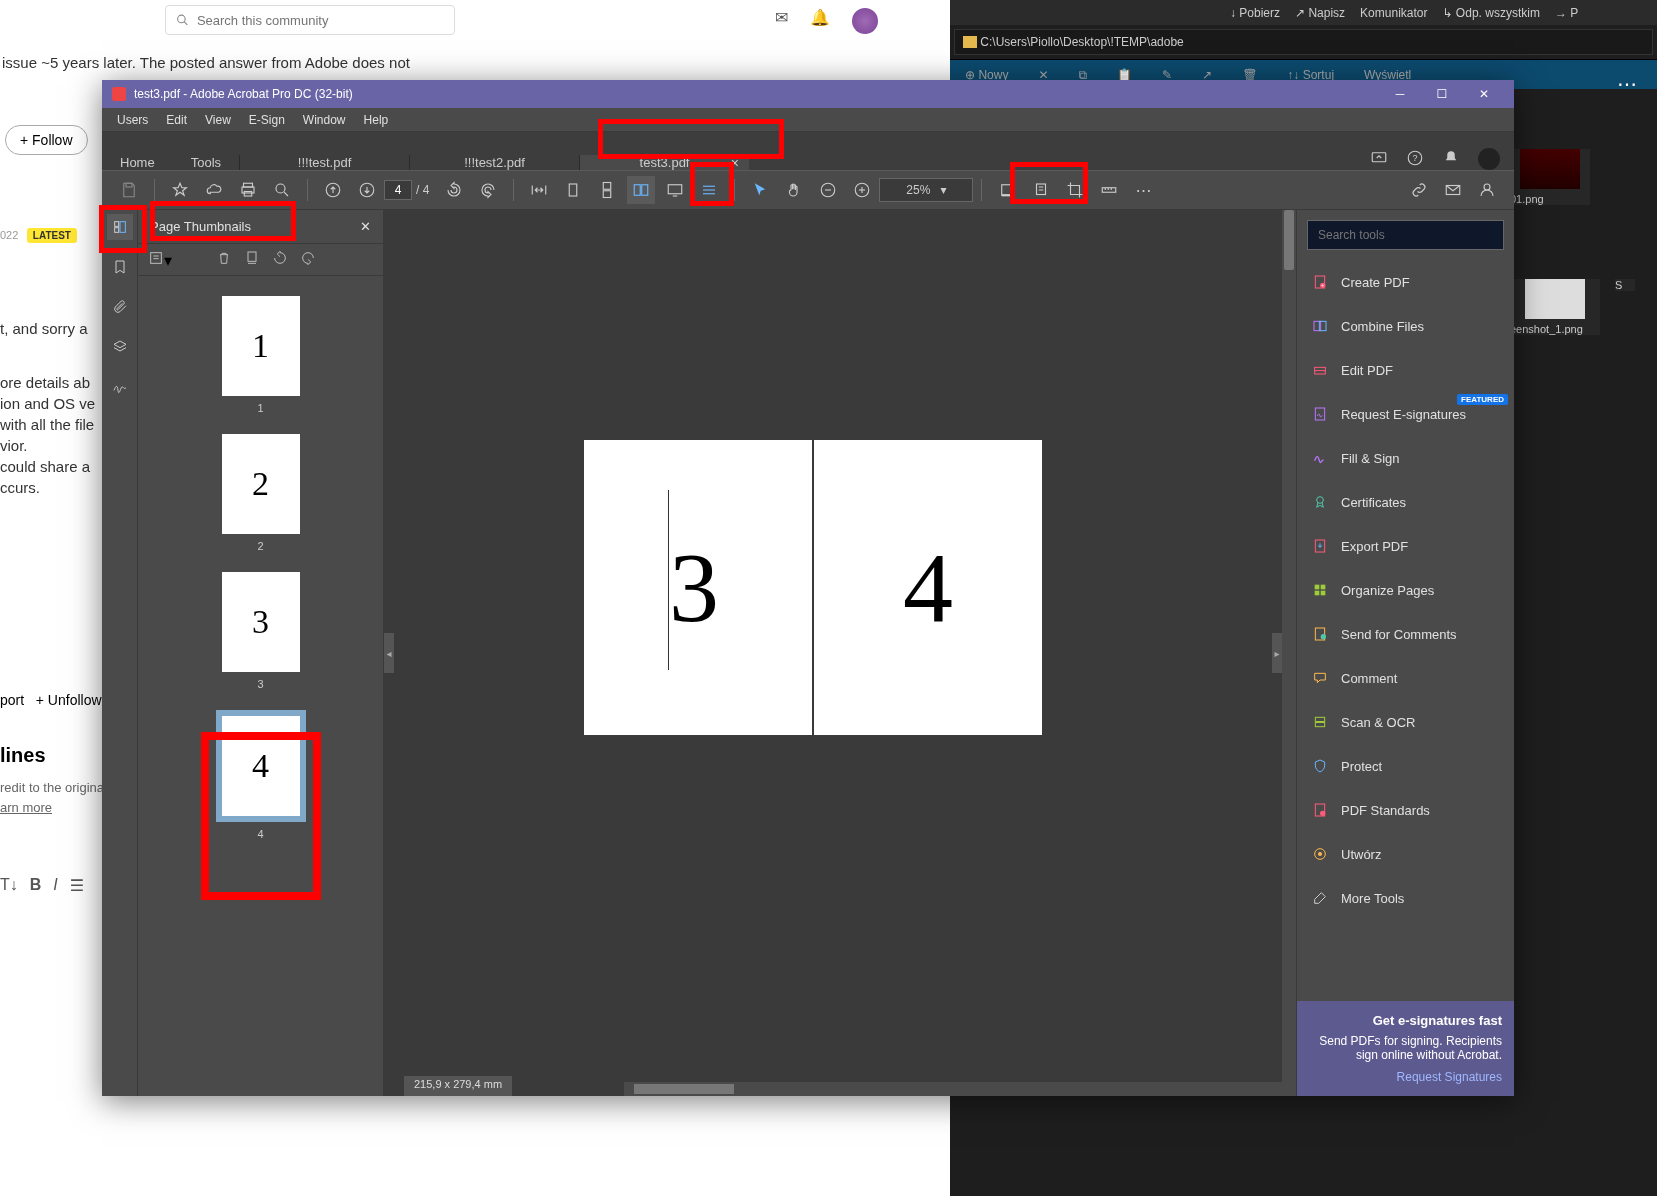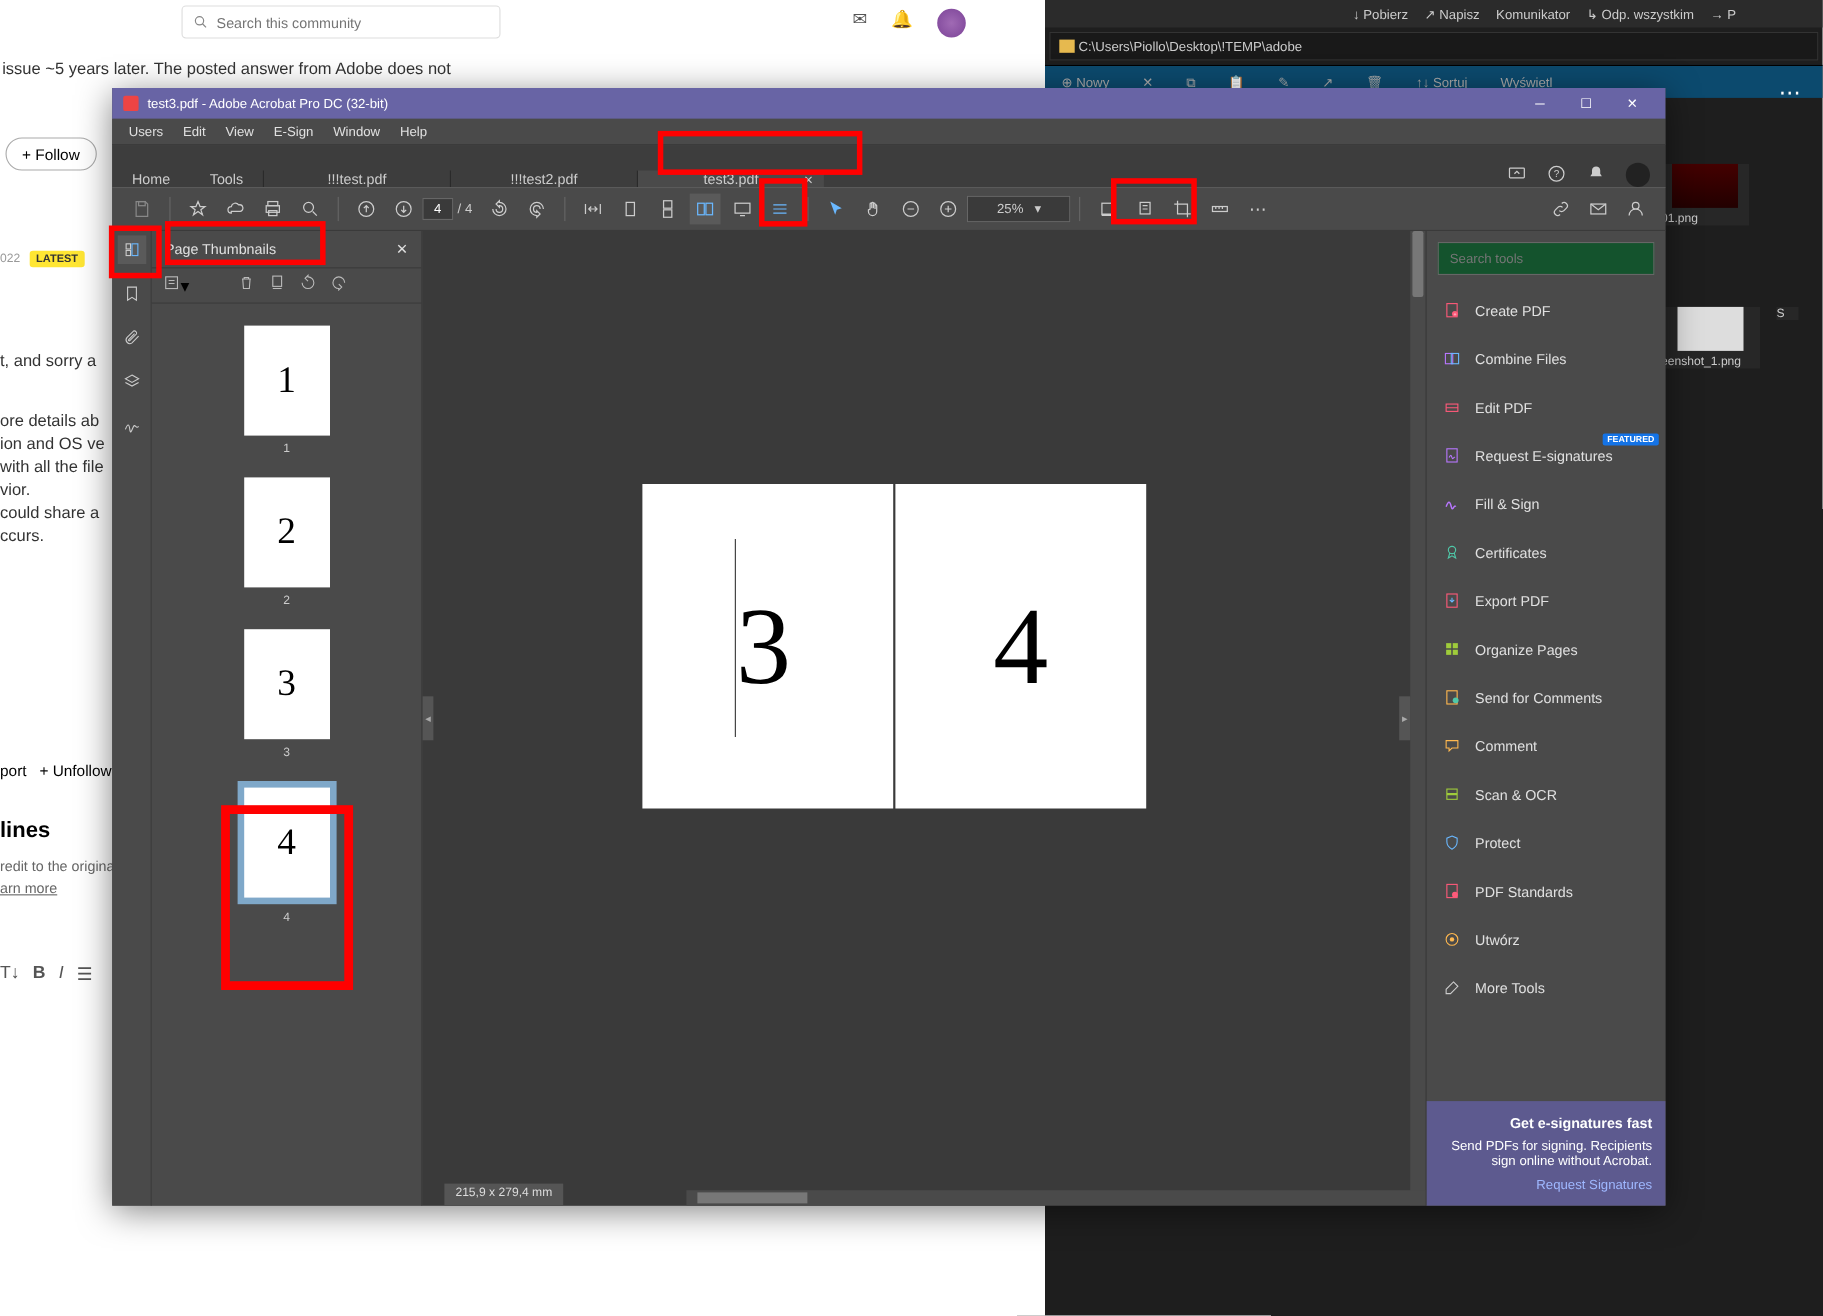--- a/index.html
+++ b/index.html
@@ -86,21 +86,21 @@
   .doc-page { width:228px; height:295px; background:#fff; display:flex; align-items:center; justify-content:center; font-family:'Times New Roman',serif; font-size:100px; color:#000; position:relative;}
   .doc-page.p3 { justify-content:flex-start; padding-left:85px;}
   .doc-page.p3::before { content:''; position:absolute; left:84px; top:50px; width:1px; height:180px; background:#333;}
   .doc-scrollbar { position:absolute; right:0; top:0; width:14px; height:100%; background:#4a4a4a;}
   .doc-scroll-thumb { position:absolute; right:2px; top:0; width:10px; height:60px; background:#777; border-radius:2px;}
   .doc-status { position:absolute; bottom:0; left:20px; height:20px; background:#555; color:#ddd; font-size:11px; padding:2px 10px;}
   .doc-collapse-l { position:absolute; left:0; top:50%; transform:translateY(-50%); width:10px; height:40px; background:#555; color:#aaa; display:flex; align-items:center; justify-content:center; font-size:10px;}
   .doc-collapse-r { position:absolute; right:14px; top:50%; transform:translateY(-50%); width:10px; height:40px; background:#555; color:#aaa; display:flex; align-items:center; justify-content:center; font-size:10px;}
 
   .right-panel { width:218px; background:#4a4a4a; display:flex; flex-direction:column; border-left:1px solid #3a3a3a;}
-  .rp-search { margin:10px; height:30px; background:#14532d; border:1px solid #666; padding:0 10px; display:flex; align-items:center;}
+  .rp-search { margin:10px; height:30px; background:#0f172a; border:1px solid #666; padding:0 10px; display:flex; align-items:center;}
   .rp-search input { background:transparent; border:none; outline:none; color:#aaa; font-size:12px; width:100%;}
   .rp-list { flex:1; overflow:auto;}
   .rp-item { height:44px; display:flex; align-items:center; padding:0 14px; color:#e0e0e0; font-size:13px; cursor:pointer; gap:12px; position:relative;}
   .rp-ic { width:18px; height:18px; display:inline-flex; align-items:center; justify-content:center;}
   .rp-ic svg { width:16px; height:16px;}
   .featured { position:absolute; right:6px; top:2px; background:#1473e6; color:#fff; font-size:8px; font-weight:bold; padding:1px 4px; border-radius:2px;}
   .rp-promo { background:#5d5a8f; padding:12px; text-align:right; color:#fff; font-size:12px;}
   .rp-promo .ttl { font-weight:bold; font-size:13px; margin-bottom:6px;}
   .rp-promo .lnk { color:#9fb8ff; margin-top:8px; cursor:pointer; font-size:12px;}
 

